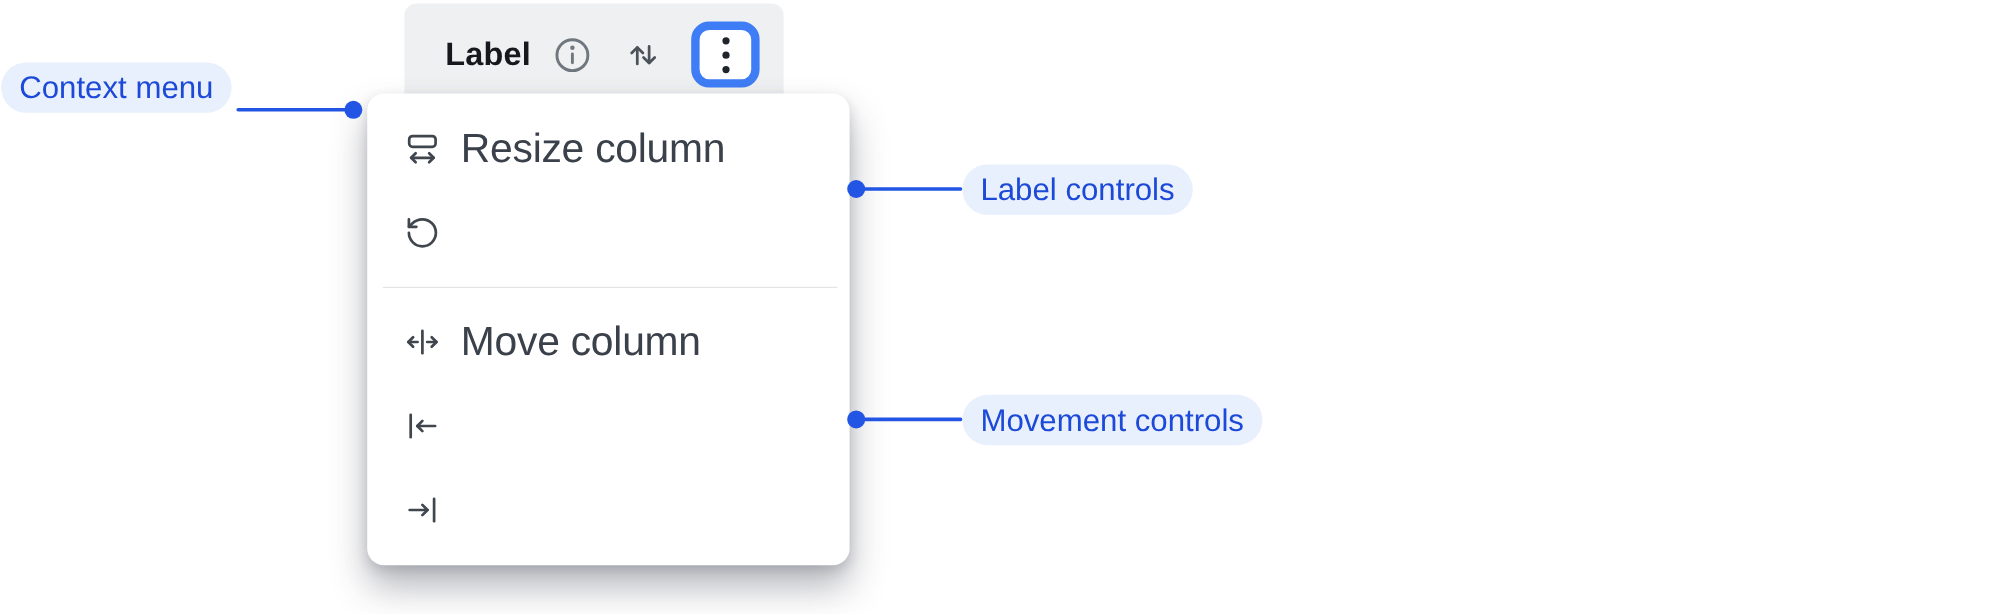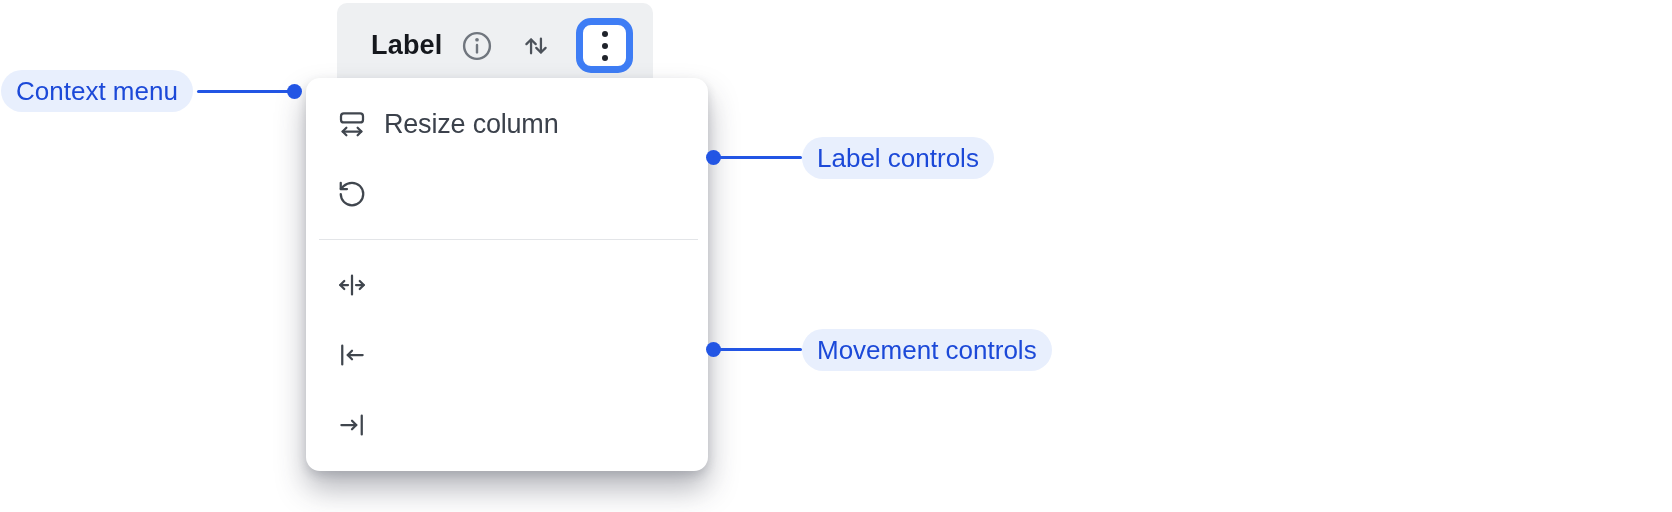--- a/index.html
+++ b/index.html
@@ -29,21 +29,21 @@
   .menu {
     position:absolute; left:306px; top:78px; width:402px;
     background:#ffffff; border-radius:14px; padding:11px 0;
     box-shadow:0 18px 30px rgba(45,50,65,.35), 0 4px 10px rgba(45,50,65,.16);
   }
   .menu-item {
     height:70px; display:flex; align-items:center; padding-left:31px; gap:17px;
     cursor:pointer;
   }
   .mi-icon { width:30px; height:30px; display:inline-flex; flex:none; }
-  .mi-label { font-size:27px; color:#3b414b; letter-spacing:-.2px; }
+  .mi-label { font-size:34px; color:#3b414b; letter-spacing:-.2px; }
   .menu-divider { height:1px; background:#e3e5e8; margin:10px 10px 10px 13px; }
 
   
   .pill {
     position:absolute; height:42px; border-radius:21px; background:#e8effd;
     color:#1c49d8; font-size:26px; font-weight:500;
     display:flex; align-items:center; padding:0 15px; white-space:nowrap;
   }
   .connector { position:absolute; height:3px; background:#2255e4; border-radius:2px; }
   .cdot { position:absolute; width:15px; height:15px; border-radius:50%; background:#2255e4; }
@@ -108,20 +108,21 @@
     <div class="menu-item">
       <span class="mi-icon">
         <svg viewBox="0 0 24 24" fill="none" stroke="#40464e" stroke-width="1.8" stroke-linecap="round" stroke-linejoin="round">
           <path d="M12 4.5v15"></path>
           <path d="M8.8 12H2.6"></path>
           <path d="M5.8 8.8L2.6 12l3.2 3.2"></path>
           <path d="M15.2 12h6.2"></path>
           <path d="M18.2 8.8L21.4 12l-3.2 3.2"></path>
         </svg>
       </span>
+      <span class="mi-label">Move column</span>
     </div>
     <div class="menu-item">
       <span class="mi-icon">
         <svg viewBox="0 0 24 24" fill="none" stroke="#40464e" stroke-width="1.8" stroke-linecap="round" stroke-linejoin="round">
           <path d="M4.2 4.5v15"></path>
           <path d="M20.5 12H8.6"></path>
           <path d="M12 8.6L8.6 12l3.4 3.4"></path>
         </svg>
       </span>
     </div>
@@ -129,21 +130,21 @@
       <span class="mi-icon">
         <svg viewBox="0 0 24 24" fill="none" stroke="#40464e" stroke-width="1.8" stroke-linecap="round" stroke-linejoin="round">
           <path d="M19.8 4.5v15"></path>
           <path d="M3.5 12h11.9"></path>
           <path d="M12 8.6l3.4 3.4-3.4 3.4"></path>
         </svg>
       </span>
     </div>
   </div>
 
-  <div class="pill" style="left:1px; top:70px;">Context menu</div>
+  <div class="pill" style="left:1px; top:52px;">Context menu</div>
   <div class="connector" style="left:197px; top:90px; width:97px;"></div>
   <div class="cdot" style="left:287px; top:84px;"></div>
 
   <div class="cdot" style="left:706px; top:150px;"></div>
   <div class="connector" style="left:713px; top:156px; width:89px;"></div>
   <div class="pill" style="left:802px; top:137px;">Label controls</div>
 
   <div class="cdot" style="left:706px; top:342px;"></div>
   <div class="connector" style="left:713px; top:348px; width:89px;"></div>
   <div class="pill" style="left:802px; top:329px;">Movement controls</div>

